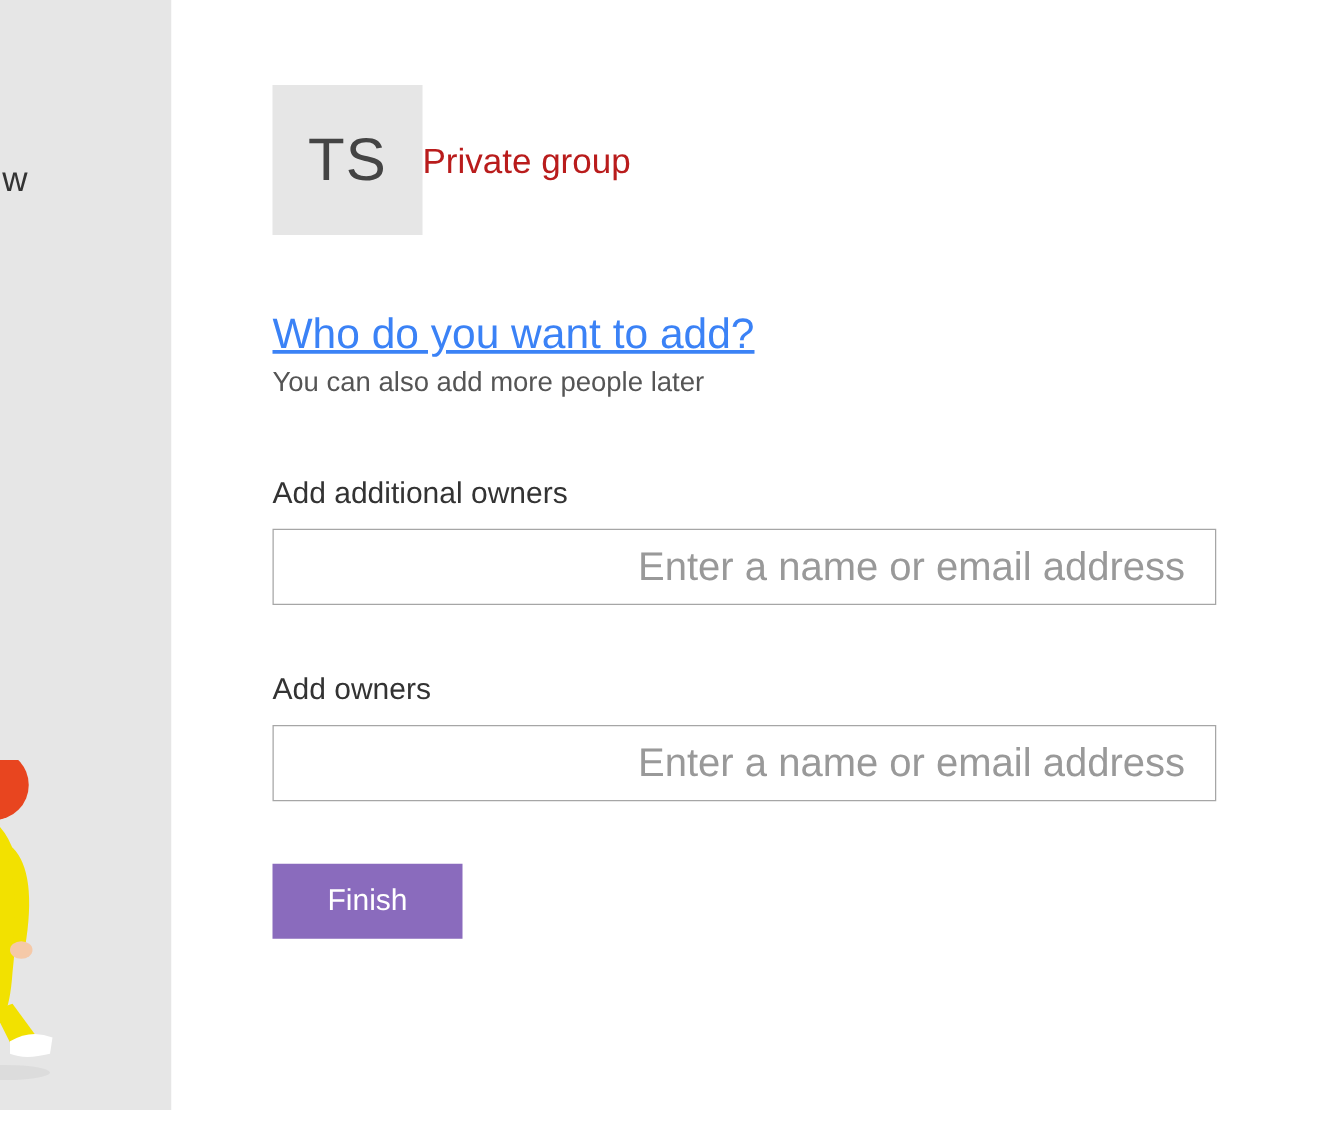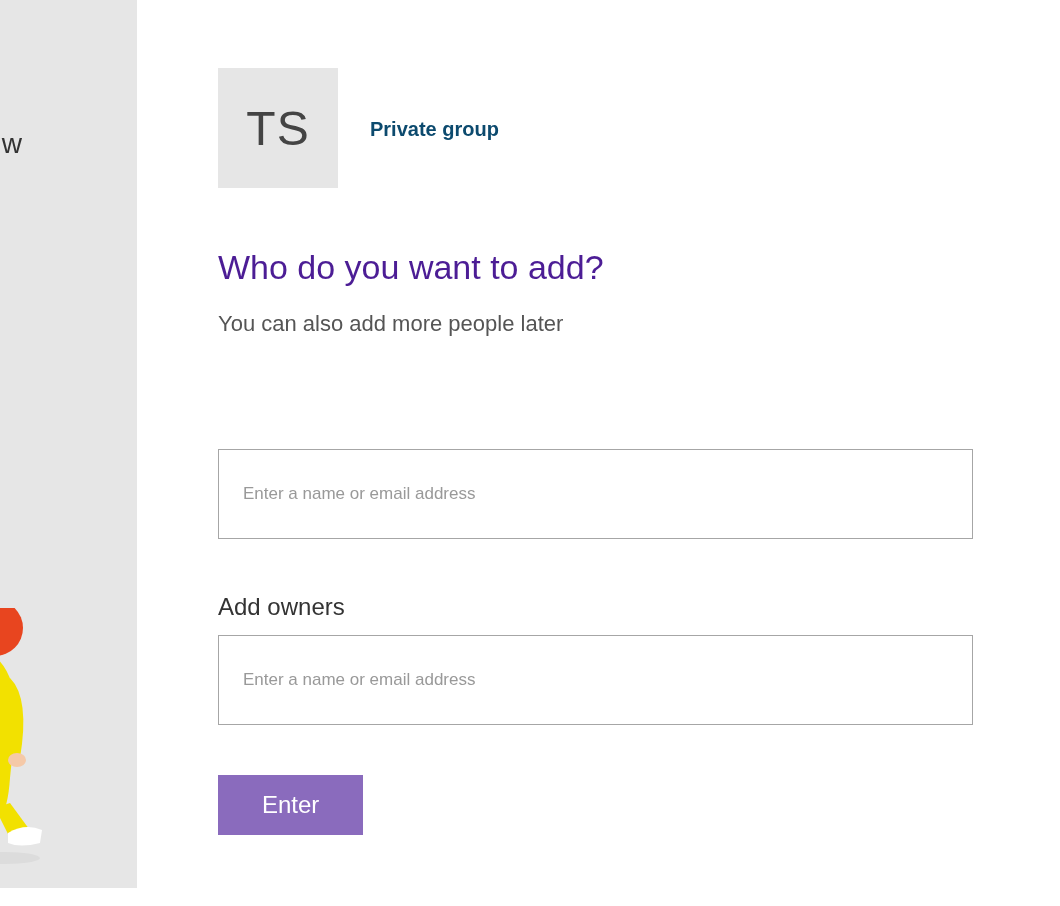--- a/index.html
+++ b/index.html
@@ -42,75 +42,76 @@
     }
     .main {
       position: absolute;
       left: 218px;
       top: 68px;
       width: 755px;
     }
     .site-header {
       display: flex;
       align-items: center;
-      gap: 32px;
       margin-bottom: 60px;
     }
     .site-logo {
       width: 120px;
       height: 120px;
       background: #e6e6e6;
       display: flex;
       align-items: center;
       justify-content: center;
       font-size: 48px;
       font-weight: 300;
       color: #444;
       letter-spacing: 1px;
     }
     .site-title {
       font-size: 32px;
       font-weight: 400;
       color: #333;
     }
     .site-subtitle {
-      font-size: 20px;
-      font-weight: 700;
-      color: #0c4a6e;
+      font-size: 28px;
+      font-weight: 400;
+      color: #b91c1c;
       margin-top: 2px;
     }
     .prompt-heading {
       font-size: 34px;
       font-weight: 300;
-      color: #4c1d95;
-      margin-bottom: 24px;
+      color: #3b82f6;
+      margin-bottom: 6px;
+      text-decoration: underline;
     }
     .prompt-sub {
       font-size: 22px;
       font-weight: 300;
       color: #555;
-      margin-bottom: 112px;
+      margin-bottom: 62px;
     }
     .field-label {
       font-size: 24px;
       font-weight: 400;
       color: #333;
       margin-bottom: 14px;
     }
     .text-input {
       width: 100%;
-      height: 90px;
+      height: 61px;
       border: 1px solid #a6a6a6;
       padding: 0 24px;
-      font-size: 17px;
+      font-size: 32px;
       font-weight: 300;
       font-family: inherit;
       color: #333;
       outline: none;
       margin-bottom: 54px;
+      text-align: right;
     }
     .text-input::placeholder {
       color: #999;
     }
     .finish-button {
       background: #8a6bbd;
       color: #fff;
       border: none;
       font-size: 24px;
       font-weight: 400;
@@ -152,20 +153,21 @@
   <div class="site-header">
     <div class="site-logo">TS</div>
     <div>
       <div class="site-subtitle">Private group</div>
     </div>
   </div>
 
   <div class="prompt-heading">Who do you want to add?</div>
   <div class="prompt-sub">You can also add more people later</div>
 
+  <div class="field-label">Add additional owners</div>
   <input type="text" class="text-input" placeholder="Enter a name or email address" style="">
 
   <div class="field-label">Add owners</div>
   <input type="text" class="text-input" placeholder="Enter a name or email address" style="">
 
-  <button class="finish-button">Enter</button>
+  <button class="finish-button">Finish</button>
 
 </div>
 
 </body></html>

